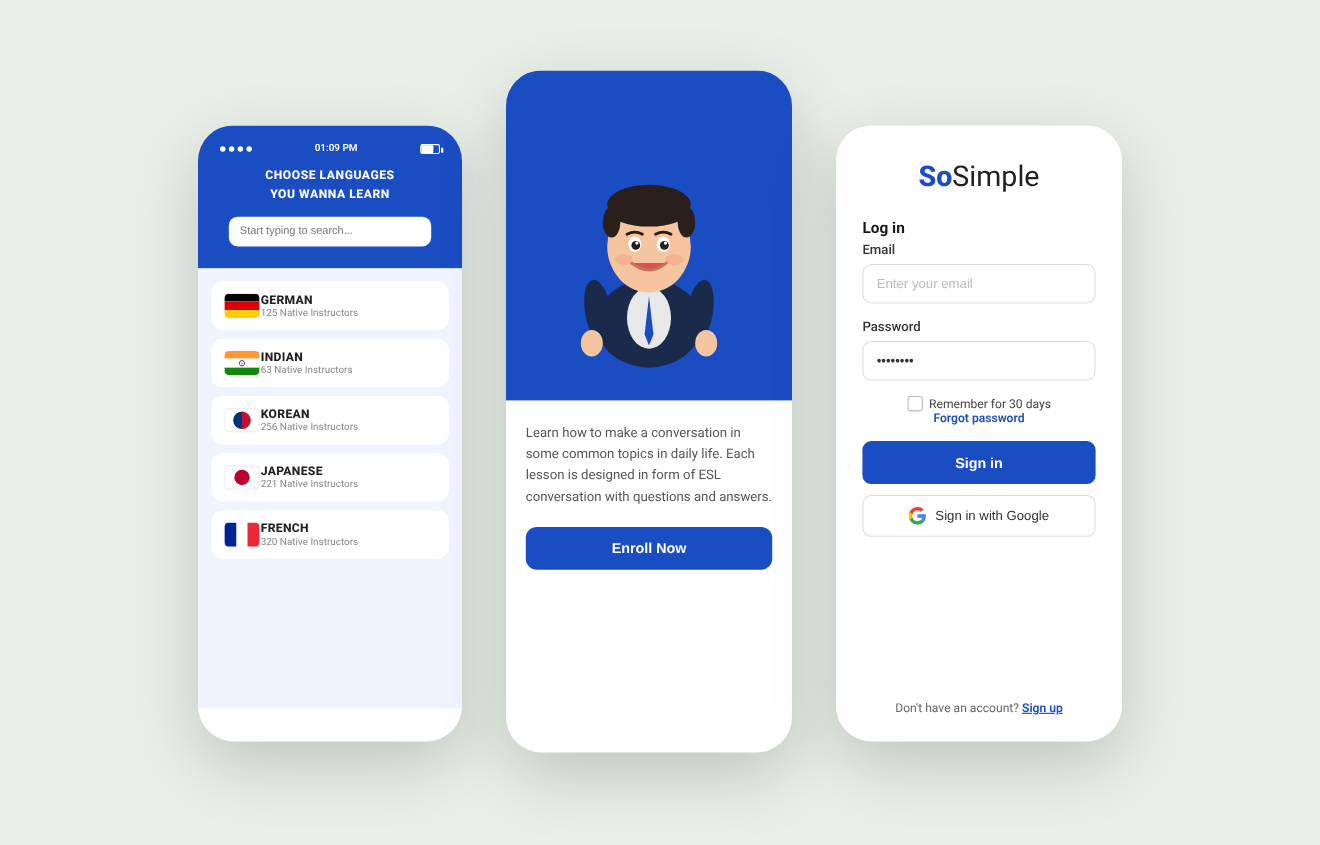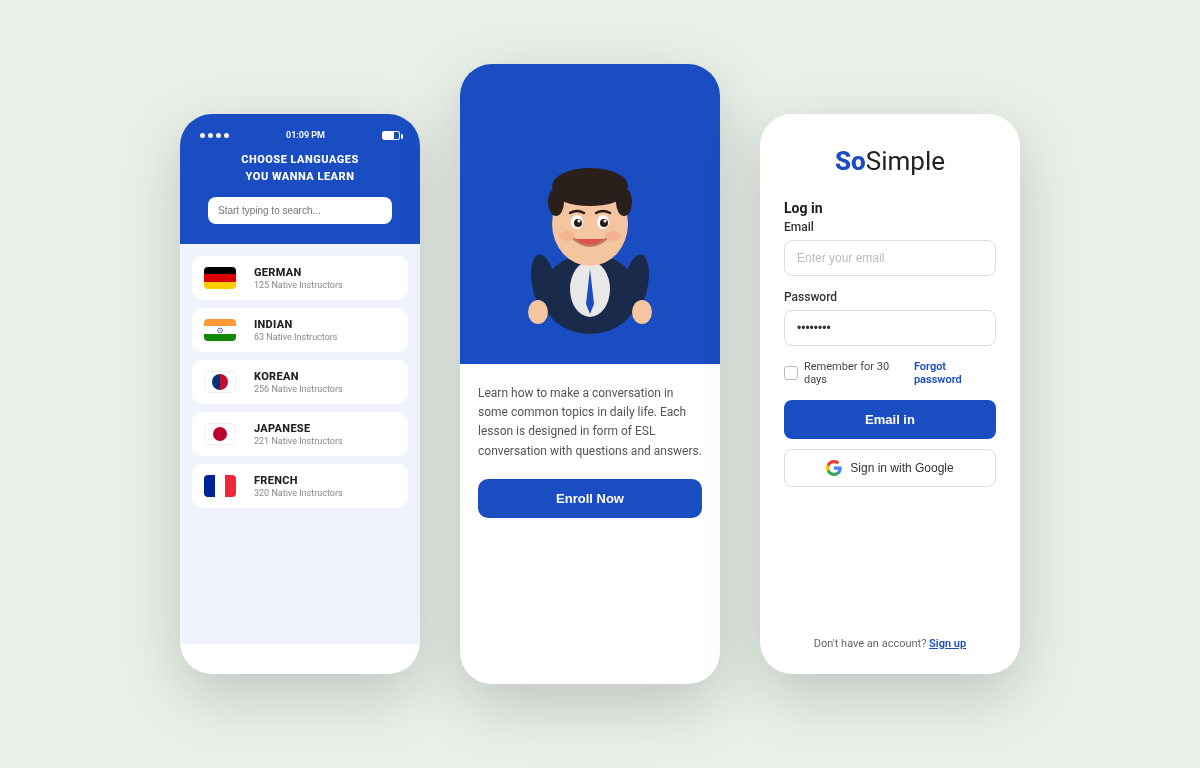--- a/index.html
+++ b/index.html
@@ -84,21 +84,21 @@
       padding: 12px;
       background: #f0f4ff;
       min-height: 400px;
     }
     .lang-item {
       background: #fff;
       border-radius: 10px;
       padding: 10px 12px;
       display: flex;
       align-items: center;
-      gap: 18px;
+      gap: 1px;
       margin-bottom: 8px;
     }
     .flag {
       width: 32px;
       height: 22px;
       border-radius: 4px;
       overflow: hidden;
       flex-shrink: 0;
       display: flex;
       flex-direction: column;
@@ -223,20 +223,21 @@
       outline: none;
       margin-bottom: 14px;
       background: #fff;
     }
     .field-input::placeholder { color: #bbb; }
     .remember-row {
       display: flex;
       align-items: center;
       justify-content: space-between;
       margin-bottom: 14px;
+      flex-direction: column;
     }
     .remember-left { display: flex; align-items: center; gap: 6px; }
     .remember-checkbox {
       width: 14px; height: 14px; border: 1.5px solid #bbb; border-radius: 3px;
       cursor: pointer; flex-shrink: 0;
     }
     .remember-label { font-size: 11px; color: #444; }
     .forgot-link { font-size: 11px; color: #1a4dc2; font-weight: 600; cursor: pointer; text-decoration: none; }
     .signin-btn {
       background: #1a4dc2;
@@ -422,21 +423,21 @@
   <input class="field-input" type="email" placeholder="Enter your email" style="">
   <label class="field-label">Password</label>
   <input class="field-input" type="password" value="••••••••" style="">
   <div class="remember-row">
     <div class="remember-left">
       <div class="remember-checkbox"></div>
       <span class="remember-label">Remember for 30 days</span>
     </div>
     <a class="forgot-link" href="#">Forgot password</a>
   </div>
-  <button class="signin-btn">Email in</button>
+  <button class="signin-btn">Sign in</button>
   <button class="google-btn">
     <span class="google-icon">
       <svg width="16" height="16" viewBox="0 0 16 16">
         <path d="M15.68 8.18c0-.57-.05-1.11-.14-1.64H8v3.1h4.32a3.7 3.7 0 01-1.6 2.43v2h2.58c1.51-1.39 2.38-3.44 2.38-5.89z" fill="#4285F4"></path>
         <path d="M8 16c2.16 0 3.97-.72 5.3-1.94l-2.58-2a4.77 4.77 0 01-2.72.75 4.73 4.73 0 01-4.44-3.27H.9v2.07A8 8 0 008 16z" fill="#34A853"></path>
         <path d="M3.56 9.54A4.8 4.8 0 013.31 8c0-.54.09-1.06.25-1.54V4.39H.9A8 8 0 000 8c0 1.29.31 2.51.9 3.61l2.66-2.07z" fill="#FBBC05"></path>
         <path d="M8 3.18c1.22 0 2.31.42 3.17 1.24l2.38-2.38A8 8 0 00.9 4.39L3.56 6.46A4.73 4.73 0 018 3.18z" fill="#EA4335"></path>
       </svg>
     </span>
     <span>Sign in with Google</span>

